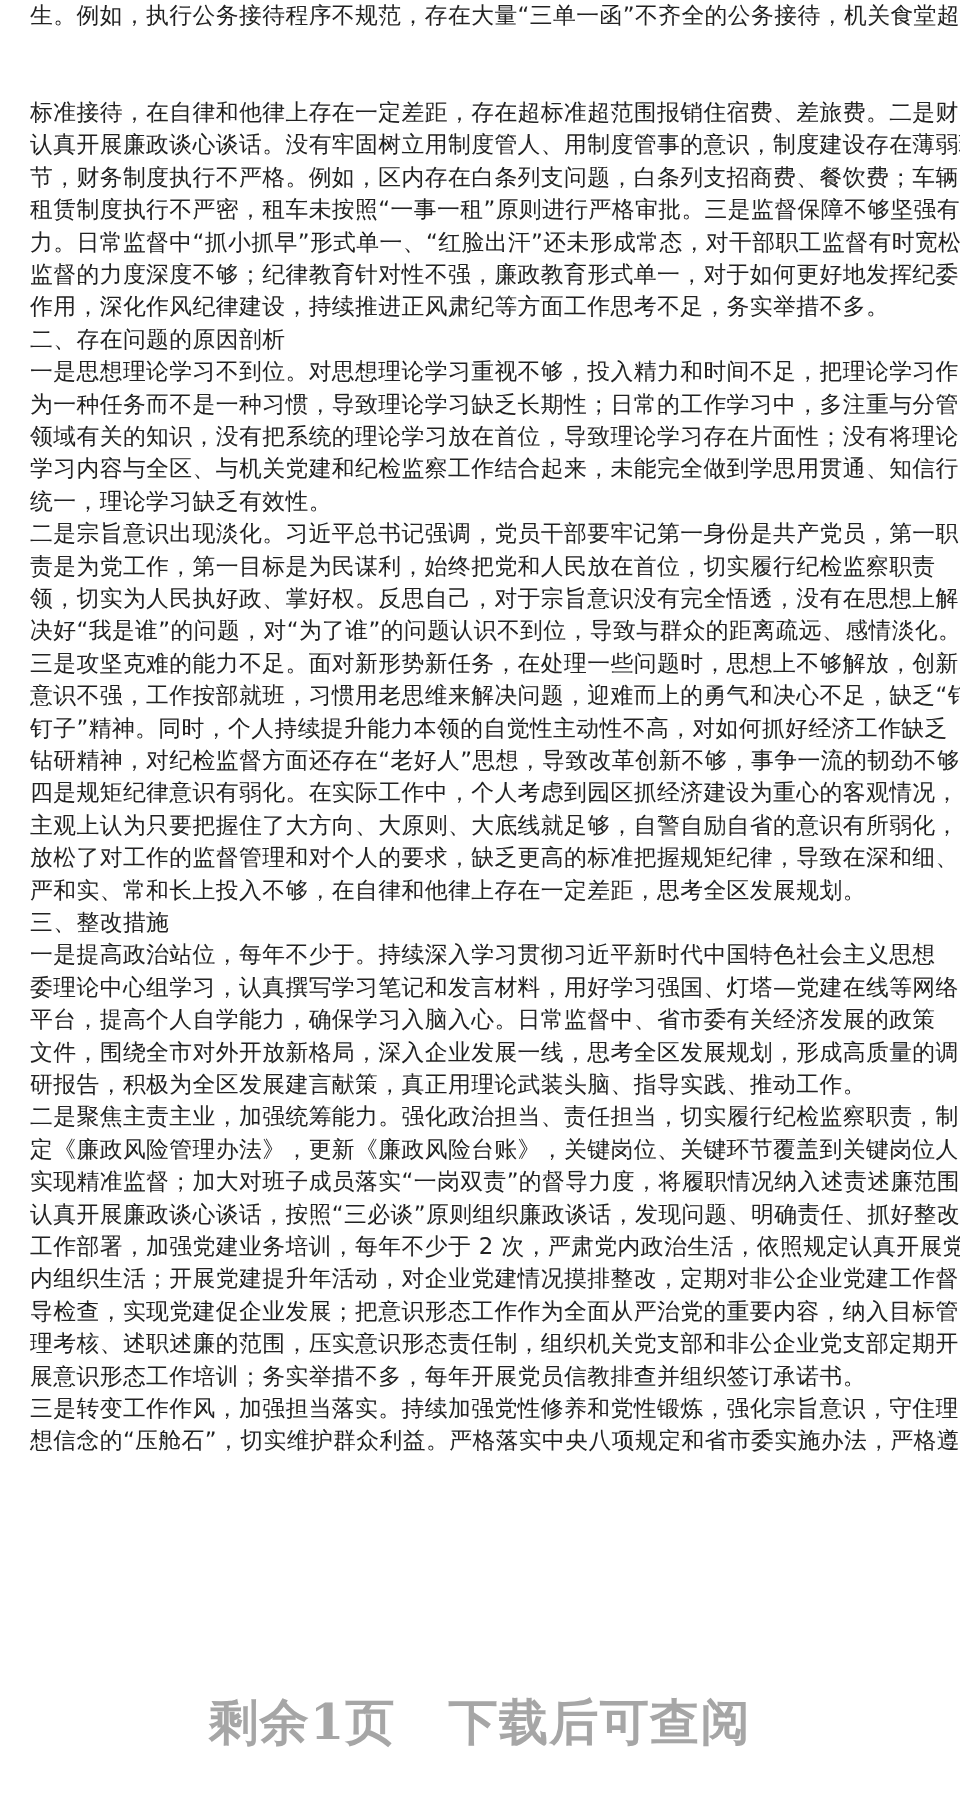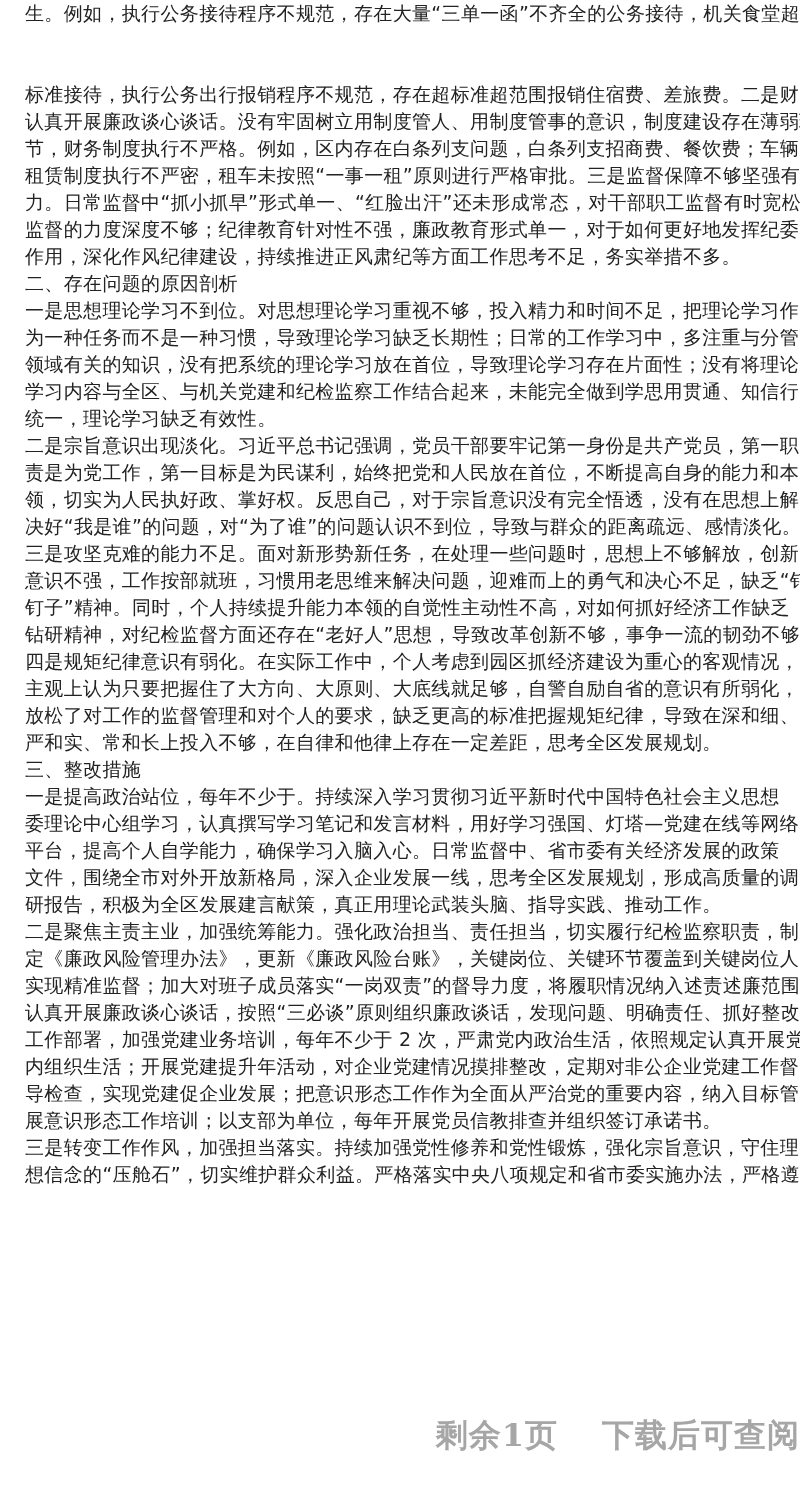--- a/index.html
+++ b/index.html
@@ -36,56 +36,56 @@
   .block-main { top: 81px; }
   .block-main .line, .block-top .line { position: relative; left: 25px; }
   .block { position: absolute; left: 0; width: 800px; }
 
   .remaining-banner {
     position: absolute;
     left: 0;
     width: 800px;
     top: 1405px;
     height: 60px;
-    text-align: right;
+    text-align: center;
     font-family: "DejaVu Serif", "Liberation Serif", serif;
     font-weight: bold;
-    font-size: 32px;
+    font-size: 41px;
     line-height: 60px;
     color: #a6a6a6;
     letter-spacing: 1px;
     cursor: pointer;
   }
   .remaining-banner .gap { display: inline-block; width: 44px; }
 </style>
 </head>
 <body>
 
 <div class="page">
 
   <div class="block block-top" style="top:0px;">
     <div class="line" style="top:0px;">生。例如，执行公务接待程序不规范，存在大量“三单一函”不齐全的公务接待，机关食堂超</div>
   </div>
 
   <div class="block block-main" id="main-block" style="top:81px;">
-    <div class="line">标准接待，执行公务出行报销程序不规范，存在超标准超范围报销住宿费、差旅费。二是财</div>
+    <div class="line">标准接待，在自律和他律上存在一定差距，存在超标准超范围报销住宿费、差旅费。二是财</div>
     <div class="line">认真开展廉政谈心谈话。没有牢固树立用制度管人、用制度管事的意识，制度建设存在薄弱环</div>
     <div class="line">节，财务制度执行不严格。例如，区内存在白条列支问题，白条列支招商费、餐饮费；车辆</div>
     <div class="line">租赁制度执行不严密，租车未按照“一事一租”原则进行严格审批。三是监督保障不够坚强有</div>
     <div class="line">力。日常监督中“抓小抓早”形式单一、“红脸出汗”还未形成常态，对干部职工监督有时宽松，</div>
     <div class="line">监督的力度深度不够；纪律教育针对性不强，廉政教育形式单一，对于如何更好地发挥纪委</div>
     <div class="line">作用，深化作风纪律建设，持续推进正风肃纪等方面工作思考不足，务实举措不多。</div>
     <div class="line">二、存在问题的原因剖析</div>
     <div class="line">一是思想理论学习不到位。对思想理论学习重视不够，投入精力和时间不足，把理论学习作</div>
     <div class="line">为一种任务而不是一种习惯，导致理论学习缺乏长期性；日常的工作学习中，多注重与分管</div>
     <div class="line">领域有关的知识，没有把系统的理论学习放在首位，导致理论学习存在片面性；没有将理论</div>
     <div class="line">学习内容与全区、与机关党建和纪检监察工作结合起来，未能完全做到学思用贯通、知信行</div>
     <div class="line">统一，理论学习缺乏有效性。</div>
     <div class="line">二是宗旨意识出现淡化。习近平总书记强调，党员干部要牢记第一身份是共产党员，第一职</div>
-    <div class="line">责是为党工作，第一目标是为民谋利，始终把党和人民放在首位，不断提高自身的能力和本</div>
+    <div class="line">责是为党工作，第一目标是为民谋利，始终把党和人民放在首位，切实履行纪检监察职责</div>
     <div class="line">领，切实为人民执好政、掌好权。反思自己，对于宗旨意识没有完全悟透，没有在思想上解</div>
     <div class="line">决好“我是谁”的问题，对“为了谁”的问题认识不到位，导致与群众的距离疏远、感情淡化。</div>
     <div class="line">三是攻坚克难的能力不足。面对新形势新任务，在处理一些问题时，思想上不够解放，创新</div>
     <div class="line">意识不强，工作按部就班，习惯用老思维来解决问题，迎难而上的勇气和决心不足，缺乏“钉</div>
     <div class="line">钉子”精神。同时，个人持续提升能力本领的自觉性主动性不高，对如何抓好经济工作缺乏</div>
     <div class="line">钻研精神，对纪检监督方面还存在“老好人”思想，导致改革创新不够，事争一流的韧劲不够。</div>
     <div class="line">四是规矩纪律意识有弱化。在实际工作中，个人考虑到园区抓经济建设为重心的客观情况，</div>
     <div class="line">主观上认为只要把握住了大方向、大原则、大底线就足够，自警自励自省的意识有所弱化，</div>
     <div class="line">放松了对工作的监督管理和对个人的要求，缺乏更高的标准把握规矩纪律，导致在深和细、</div>
     <div class="line">严和实、常和长上投入不够，在自律和他律上存在一定差距，思考全区发展规划。</div>
@@ -95,21 +95,22 @@
     <div class="line">平台，提高个人自学能力，确保学习入脑入心。日常监督中、省市委有关经济发展的政策</div>
     <div class="line">文件，围绕全市对外开放新格局，深入企业发展一线，思考全区发展规划，形成高质量的调</div>
     <div class="line">研报告，积极为全区发展建言献策，真正用理论武装头脑、指导实践、推动工作。</div>
     <div class="line">二是聚焦主责主业，加强统筹能力。强化政治担当、责任担当，切实履行纪检监察职责，制</div>
     <div class="line">定《廉政风险管理办法》，更新《廉政风险台账》，关键岗位、关键环节覆盖到关键岗位人员，</div>
     <div class="line">实现精准监督；加大对班子成员落实“一岗双责”的督导力度，将履职情况纳入述责述廉范围，</div>
     <div class="line">认真开展廉政谈心谈话，按照“三必谈”原则组织廉政谈话，发现问题、明确责任、抓好整改；</div>
     <div class="line">工作部署，加强党建业务培训，每年不少于 2 次，严肃党内政治生活，依照规定认真开展党</div>
     <div class="line">内组织生活；开展党建提升年活动，对企业党建情况摸排整改，定期对非公企业党建工作督</div>
     <div class="line">导检查，实现党建促企业发展；把意识形态工作作为全面从严治党的重要内容，纳入目标管</div>
-    <div class="line">展意识形态工作培训；以支部为单位，每年开展党员信教排查并组织签订承诺书。</div>
+    <div class="line">理考核、述职述廉的范围，压实意识形态责任制，组织机关党支部和非公企业党支部定期开</div>
+    <div class="line">展意识形态工作培训；务实举措不多，每年开展党员信教排查并组织签订承诺书。</div>
     <div class="line">三是转变工作作风，加强担当落实。持续加强党性修养和党性锻炼，强化宗旨意识，守住理</div>
     <div class="line">想信念的“压舱石”，切实维护群众利益。严格落实中央八项规定和省市委实施办法，严格遵</div>
   </div>
 
   <div class="remaining-banner">
     <span>剩余1页</span><span class="gap"></span><span>下载后可查阅</span>
   </div>
 
 </div>
 

